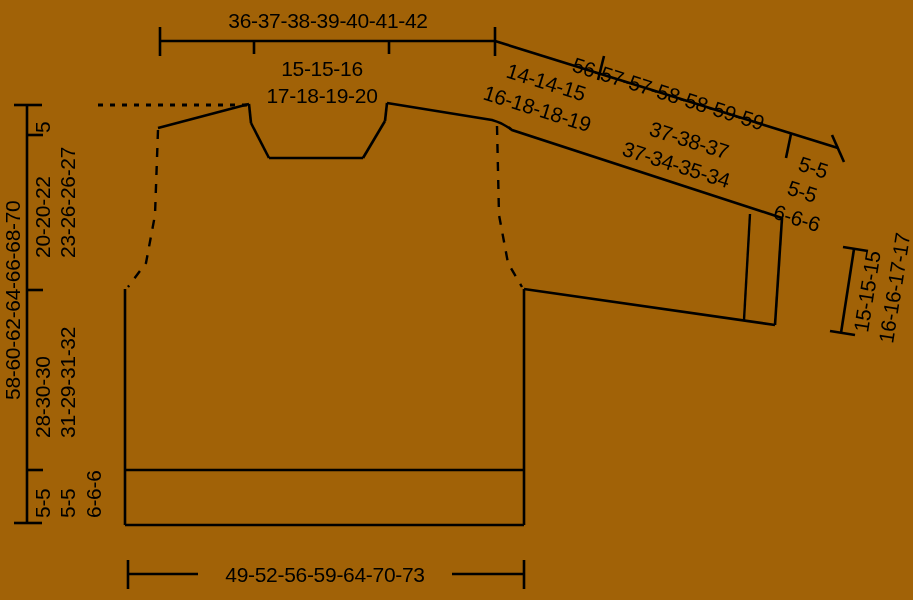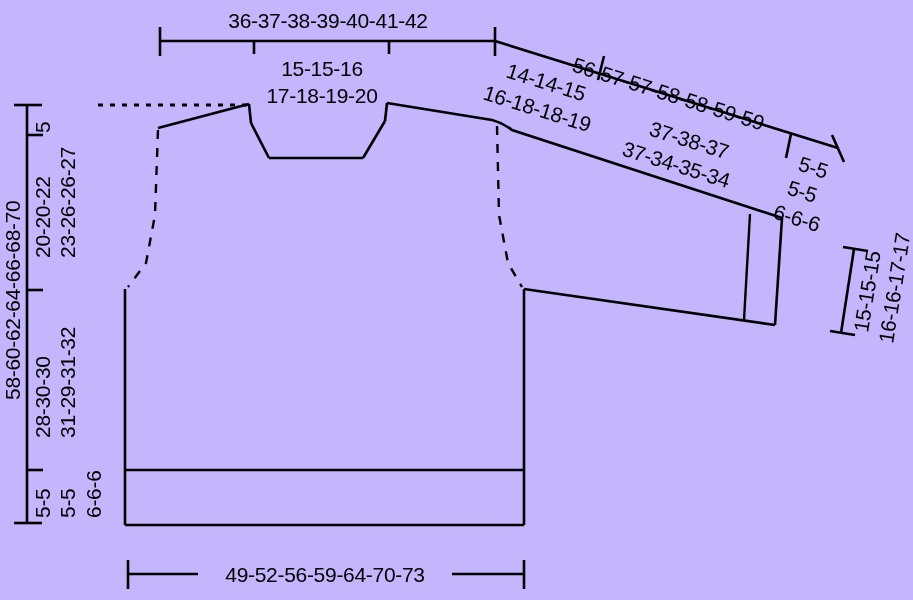--- a/index.html
+++ b/index.html
@@ -11,21 +11,21 @@
   body {
     font-family: "Liberation Sans", sans-serif;
     width: 913px;
     height: 600px;
     overflow: hidden;
   }
   #schematic-root {
     position: relative;
     width: 913px;
     height: 600px;
-    background: #c4b5fd;
+    background: #a16207;
   }
   svg.diagram {
     display: block;
     width: 913px;
     height: 600px;
   }
   .garment-outline {
     fill: none;
     stroke: #000000;
     stroke-width: 2.6;

